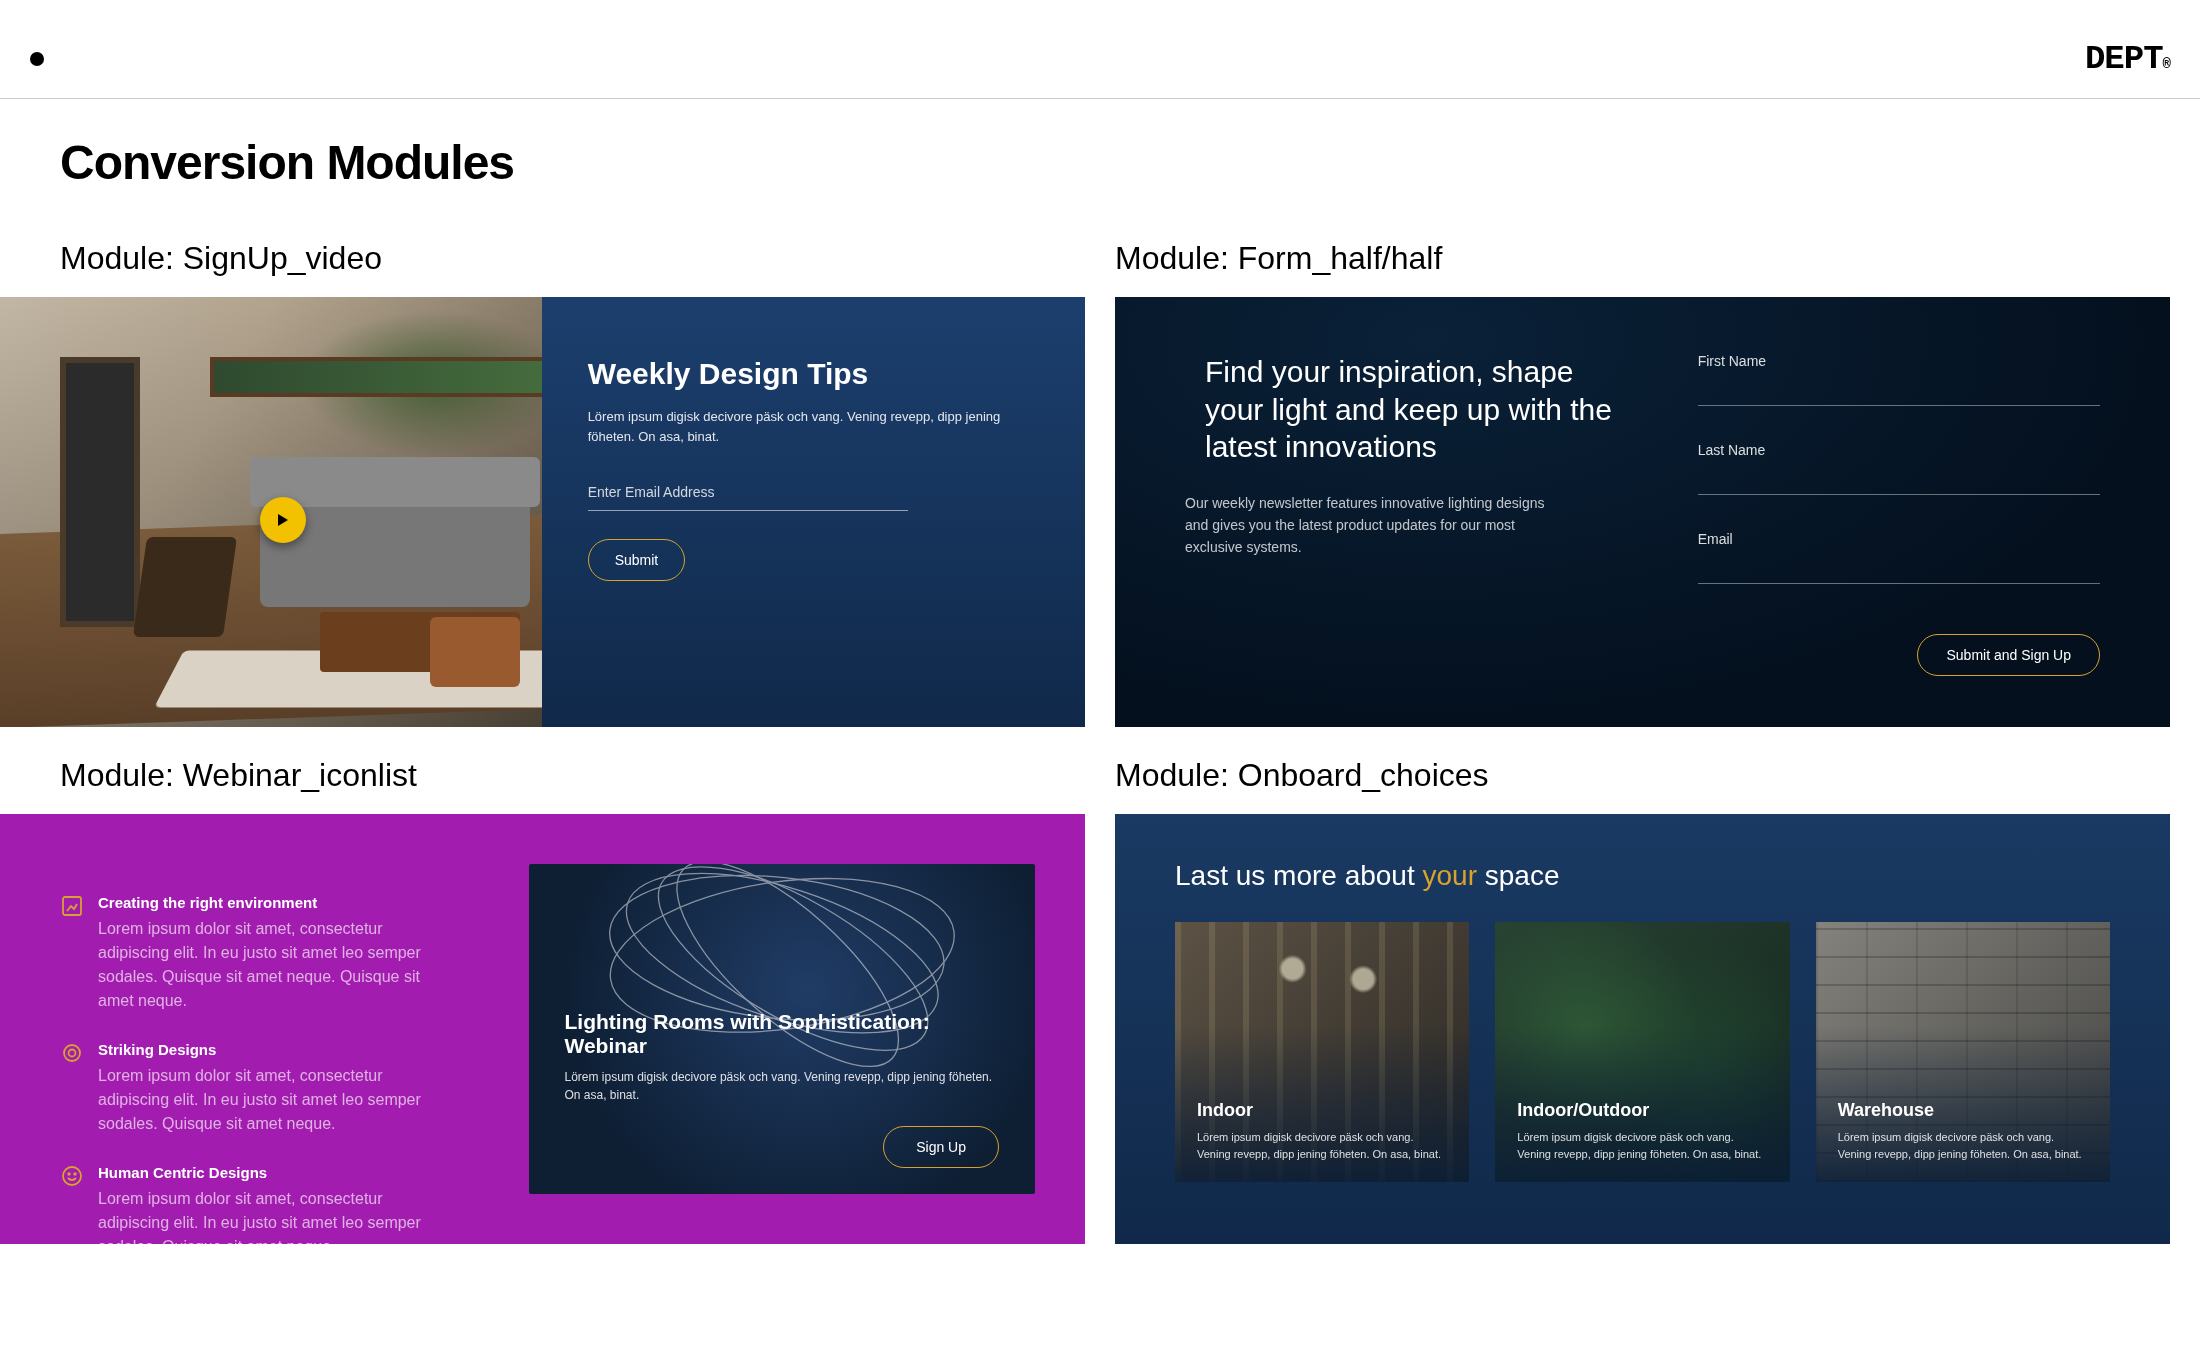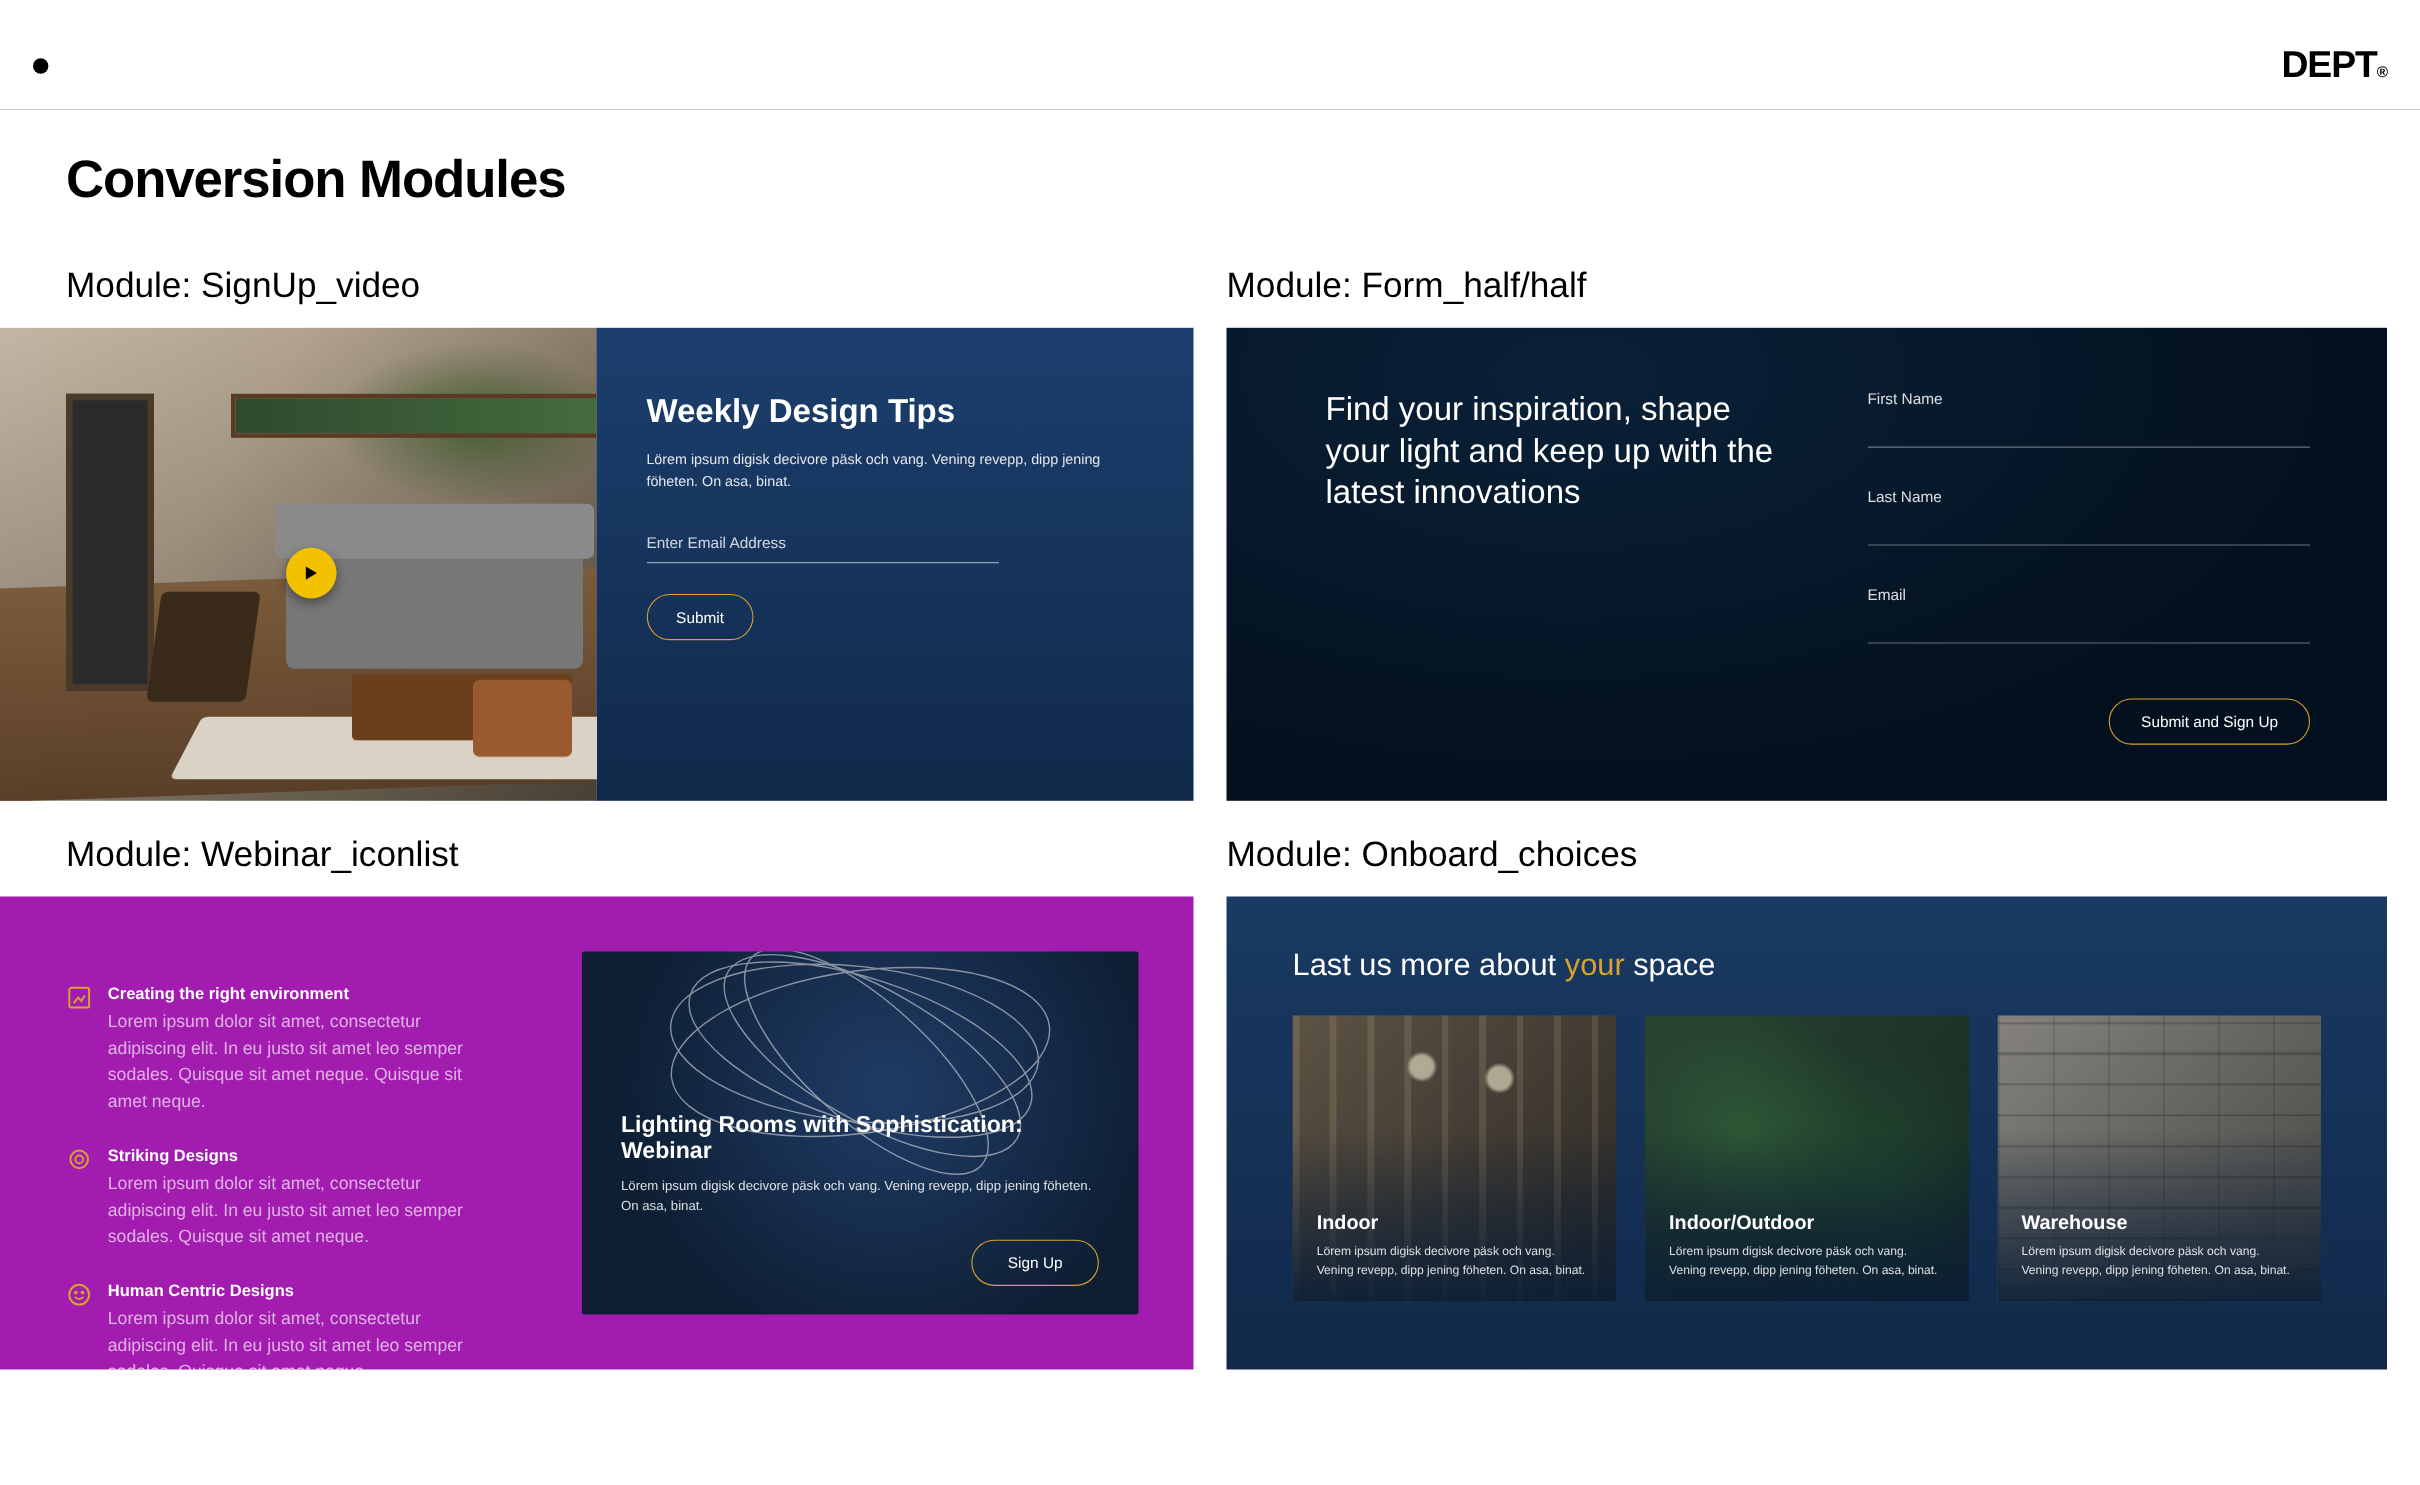--- a/index.html
+++ b/index.html
@@ -1,20 +1,20 @@
 <!DOCTYPE html>
 <html><head>
 <meta charset="utf-8">
 <style>
   * { box-sizing: border-box; margin: 0; padding: 0; }
   body { font-family: -apple-system, BlinkMacSystemFont, "Segoe UI", Arial, sans-serif; background: #fff; color: #000; width: 2200px; height: 1350px; overflow: hidden; }
 
   .topbar { display: flex; align-items: center; justify-content: space-between; padding: 40px 30px 20px 30px; border-bottom: 1px solid #ccc; }
   .topbar .dot { width: 14px; height: 14px; border-radius: 50%; background: #000; }
-  .topbar .logo { font-weight: 900; font-size: 34px; letter-spacing: -1px; }
+  .topbar .logo { font-weight: 900; font-size: 34px; letter-spacing: -1px; font-family: Liberation Mono, monospace; }
   .topbar .logo sub { font-size: 14px; vertical-align: baseline; }
 
   h1.page-title { font-size: 48px; font-weight: 800; margin: 36px 0 0 60px; letter-spacing: -1px; }
 
   .grid { display: grid; grid-template-columns: 1fr 1fr; grid-template-rows: auto auto; gap: 30px; padding: 50px 0 0 0; }
   .cell { padding: 0; }
   .mod-label { font-size: 32px; font-weight: 400; margin: 0 0 20px 60px; }
   .cell.right .mod-label { margin-left: 0; }
 
   
@@ -131,20 +131,21 @@
         <button>Submit</button>
       </div>
     </div>
   </div>
 
   <div class="cell right">
     <div class="mod-label">Module: Form_half/half</div>
     <div class="mod-b">
       <div class="left">
         <h3>Find your inspiration, shape your light and keep up with the latest innovations</h3>
+        <p>Our weekly newsletter features innovative lighting designs and gives you the latest product updates for our most exclusive systems.</p>
       </div>
       <div class="right">
         <div class="field">
           <label>First Name</label>
           <input type="text" style="">
         </div>
         <div class="field">
           <label>Last Name</label>
           <input type="text" style="">
         </div>

